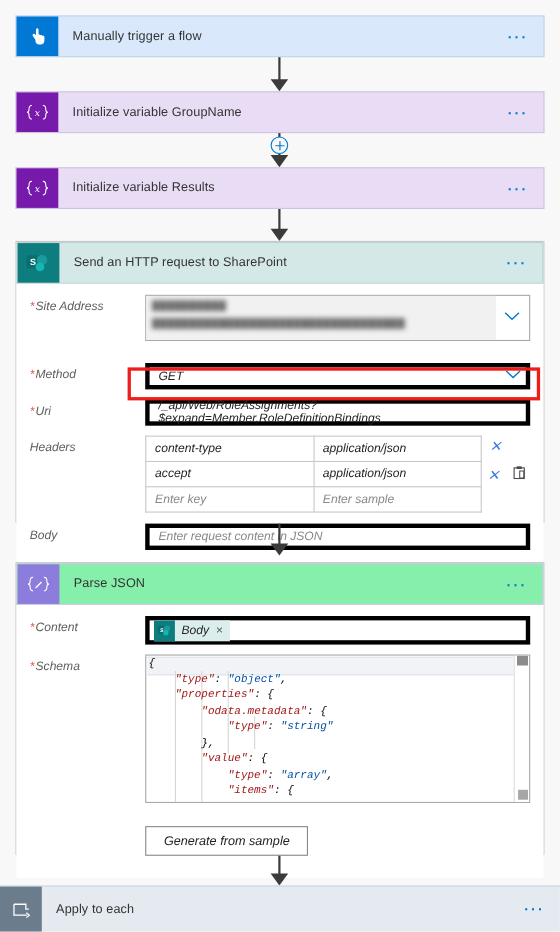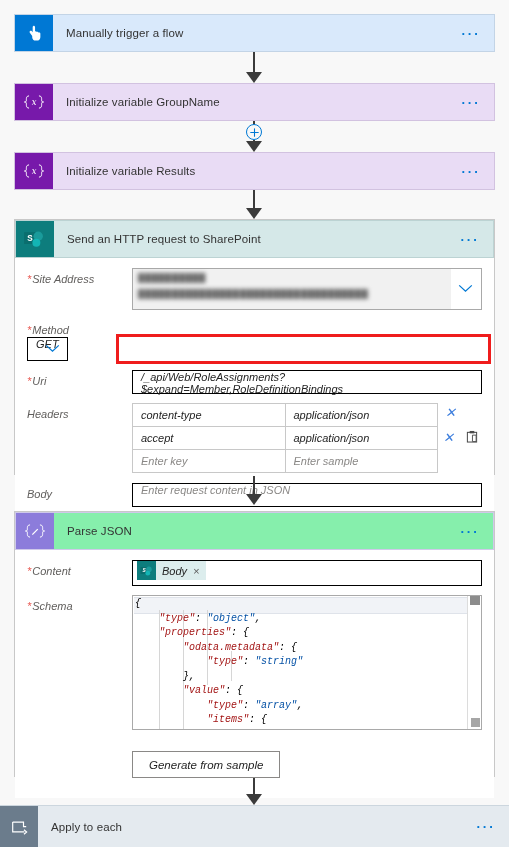--- a/index.html
+++ b/index.html
@@ -139,26 +139,26 @@
     padding-top: 5px;
     line-height: 13px;
   }
   .req-star {
     color: #e8564f;
     margin-right: 1px;
   }
   .field-ctl { flex: 1; position: relative; }
 
   .inp {
-    border: 1px solid #000000;
+    border: 4px solid #000000;
     background: #ffffff;
     box-sizing: border-box;
     height: 23px;
     display: flex;
-    align-items: flex-start;
+    align-items: center;
     padding: 0 8px;
     font-size: 11px;
     color: #242424;
   }
   .inp.ph { color: #8a8886; }
 
   .chev {
     position: absolute;
     right: 8px;
     top: 50%;
@@ -420,21 +420,21 @@
             </div>
             <span class="chev">
               <svg width="15" height="9" viewBox="0 0 16 10">
                   <path d="M1 1.5L8 8l7-6.5" stroke="#0078d4" stroke-width="1.4" fill="none"></path>
                 </svg>
             </span>
           </div>
         </div>
       </div>
 
-      <div class="field-row" style="margin-top:9px;flex-direction:column;">
+      <div class="field-row" style="margin-top:20px;">
         <div class="field-label">
           <span class="req-star">*</span><span>Method</span>
         </div>
         <div class="field-ctl">
           <div class="inp" style="height:24px;">
             <span>GET</span>
             <span class="chev">
               <svg width="15" height="9" viewBox="0 0 16 10">
                   <path d="M1 1.5L8 8l7-6.5" stroke="#0078d4" stroke-width="1.4" fill="none"></path>
                 </svg>

